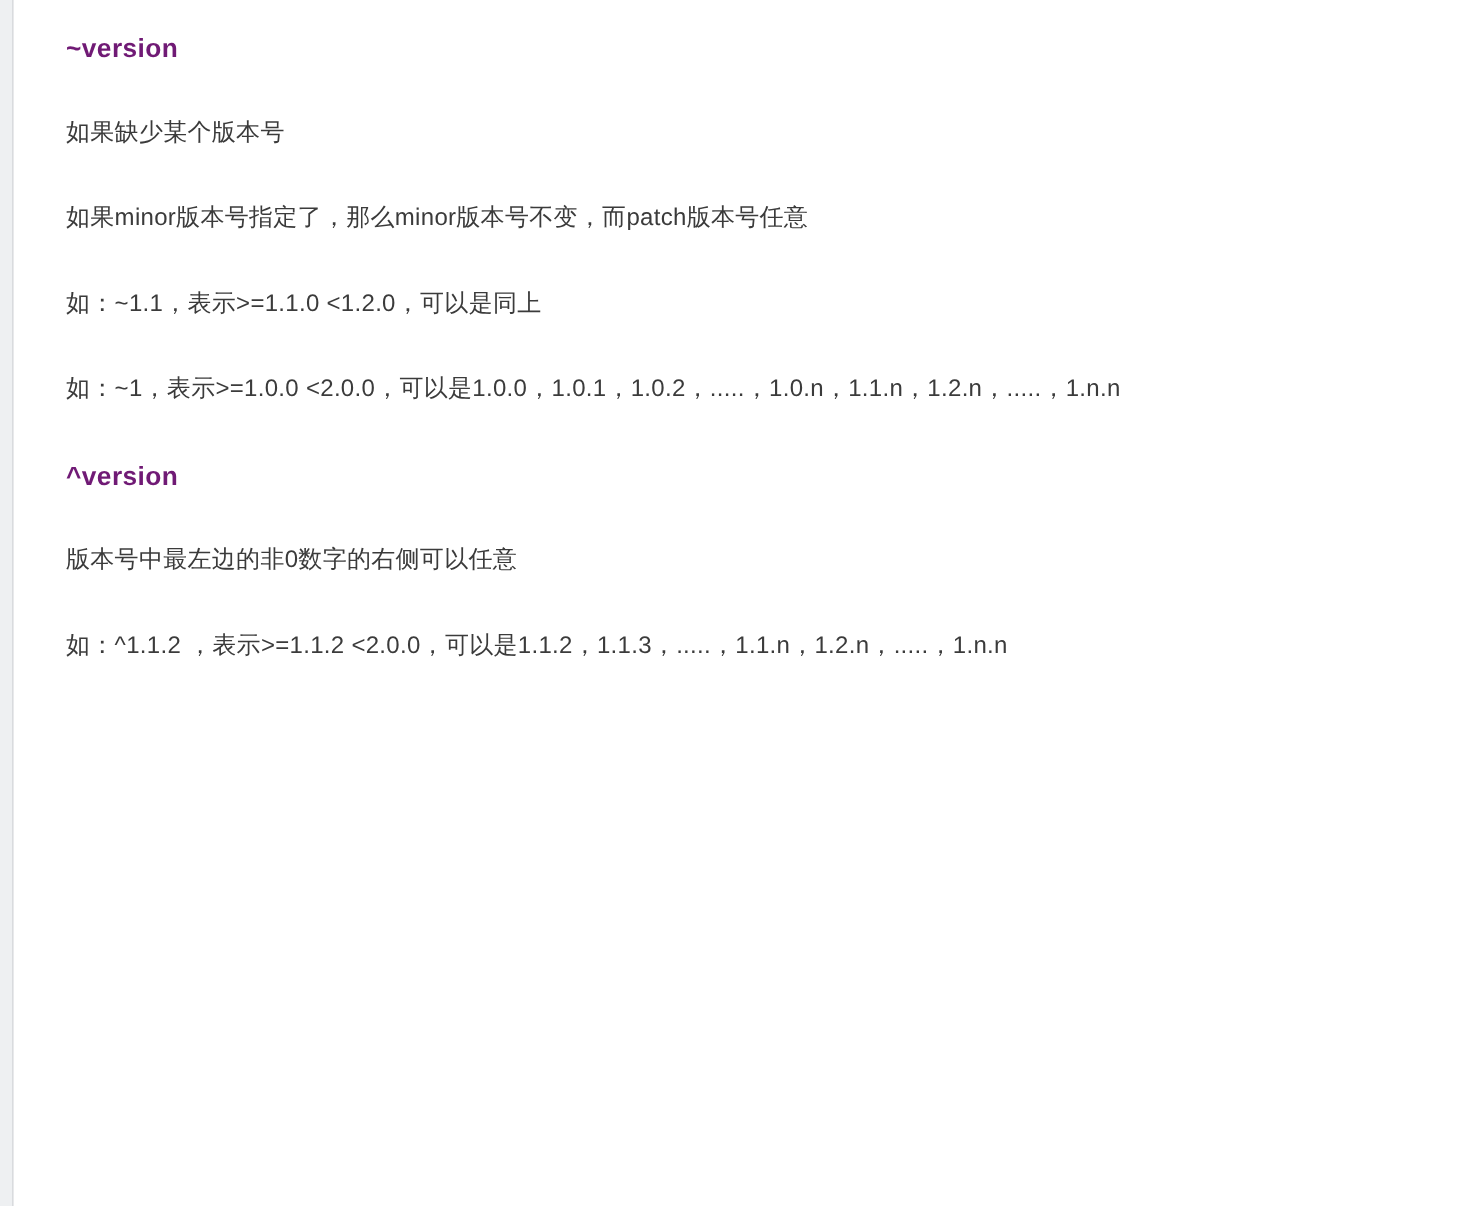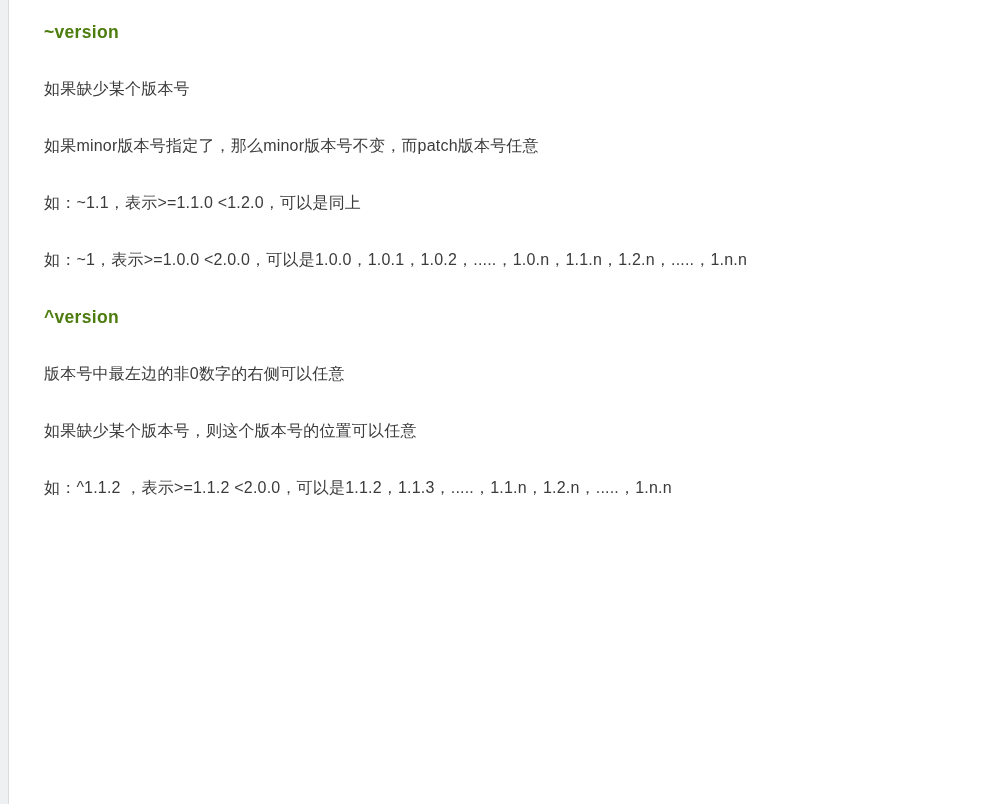--- a/index.html
+++ b/index.html
@@ -29,32 +29,31 @@
     line-height: 24px;
     margin: 0 0 33px 0;
     font-size: 16px;
     color: #3b3b3b;
     white-space: nowrap;
     letter-spacing: 0.2px;
   }
   .heading {
     font-size: 17.5px;
     font-weight: 700;
-    color: #4d7c0f;
+    color: #701a75;
     letter-spacing: 0.3px;
   }
 </style>
 </head>
 <body>
 
 <div class="page-gutter"></div>
 
 <div class="article">
   <h4 class="block heading">~version</h4>
   <p class="block">如果缺少某个版本号</p>
   <p class="block">如果minor版本号指定了，那么minor版本号不变，而patch版本号任意</p>
   <p class="block">如：~1.1，表示&gt;=1.1.0 &lt;1.2.0，可以是同上</p>
   <p class="block">如：~1，表示&gt;=1.0.0 &lt;2.0.0，可以是1.0.0，1.0.1，1.0.2，.....，1.0.n，1.1.n，1.2.n，.....，1.n.n</p>
   <h4 class="block heading">^version</h4>
   <p class="block">版本号中最左边的非0数字的右侧可以任意</p>
-  <p class="block">如果缺少某个版本号，则这个版本号的位置可以任意</p>
   <p class="block">如：^1.1.2 ，表示&gt;=1.1.2 &lt;2.0.0，可以是1.1.2，1.1.3，.....，1.1.n，1.2.n，.....，1.n.n</p>
 </div>
 
 </body></html>

